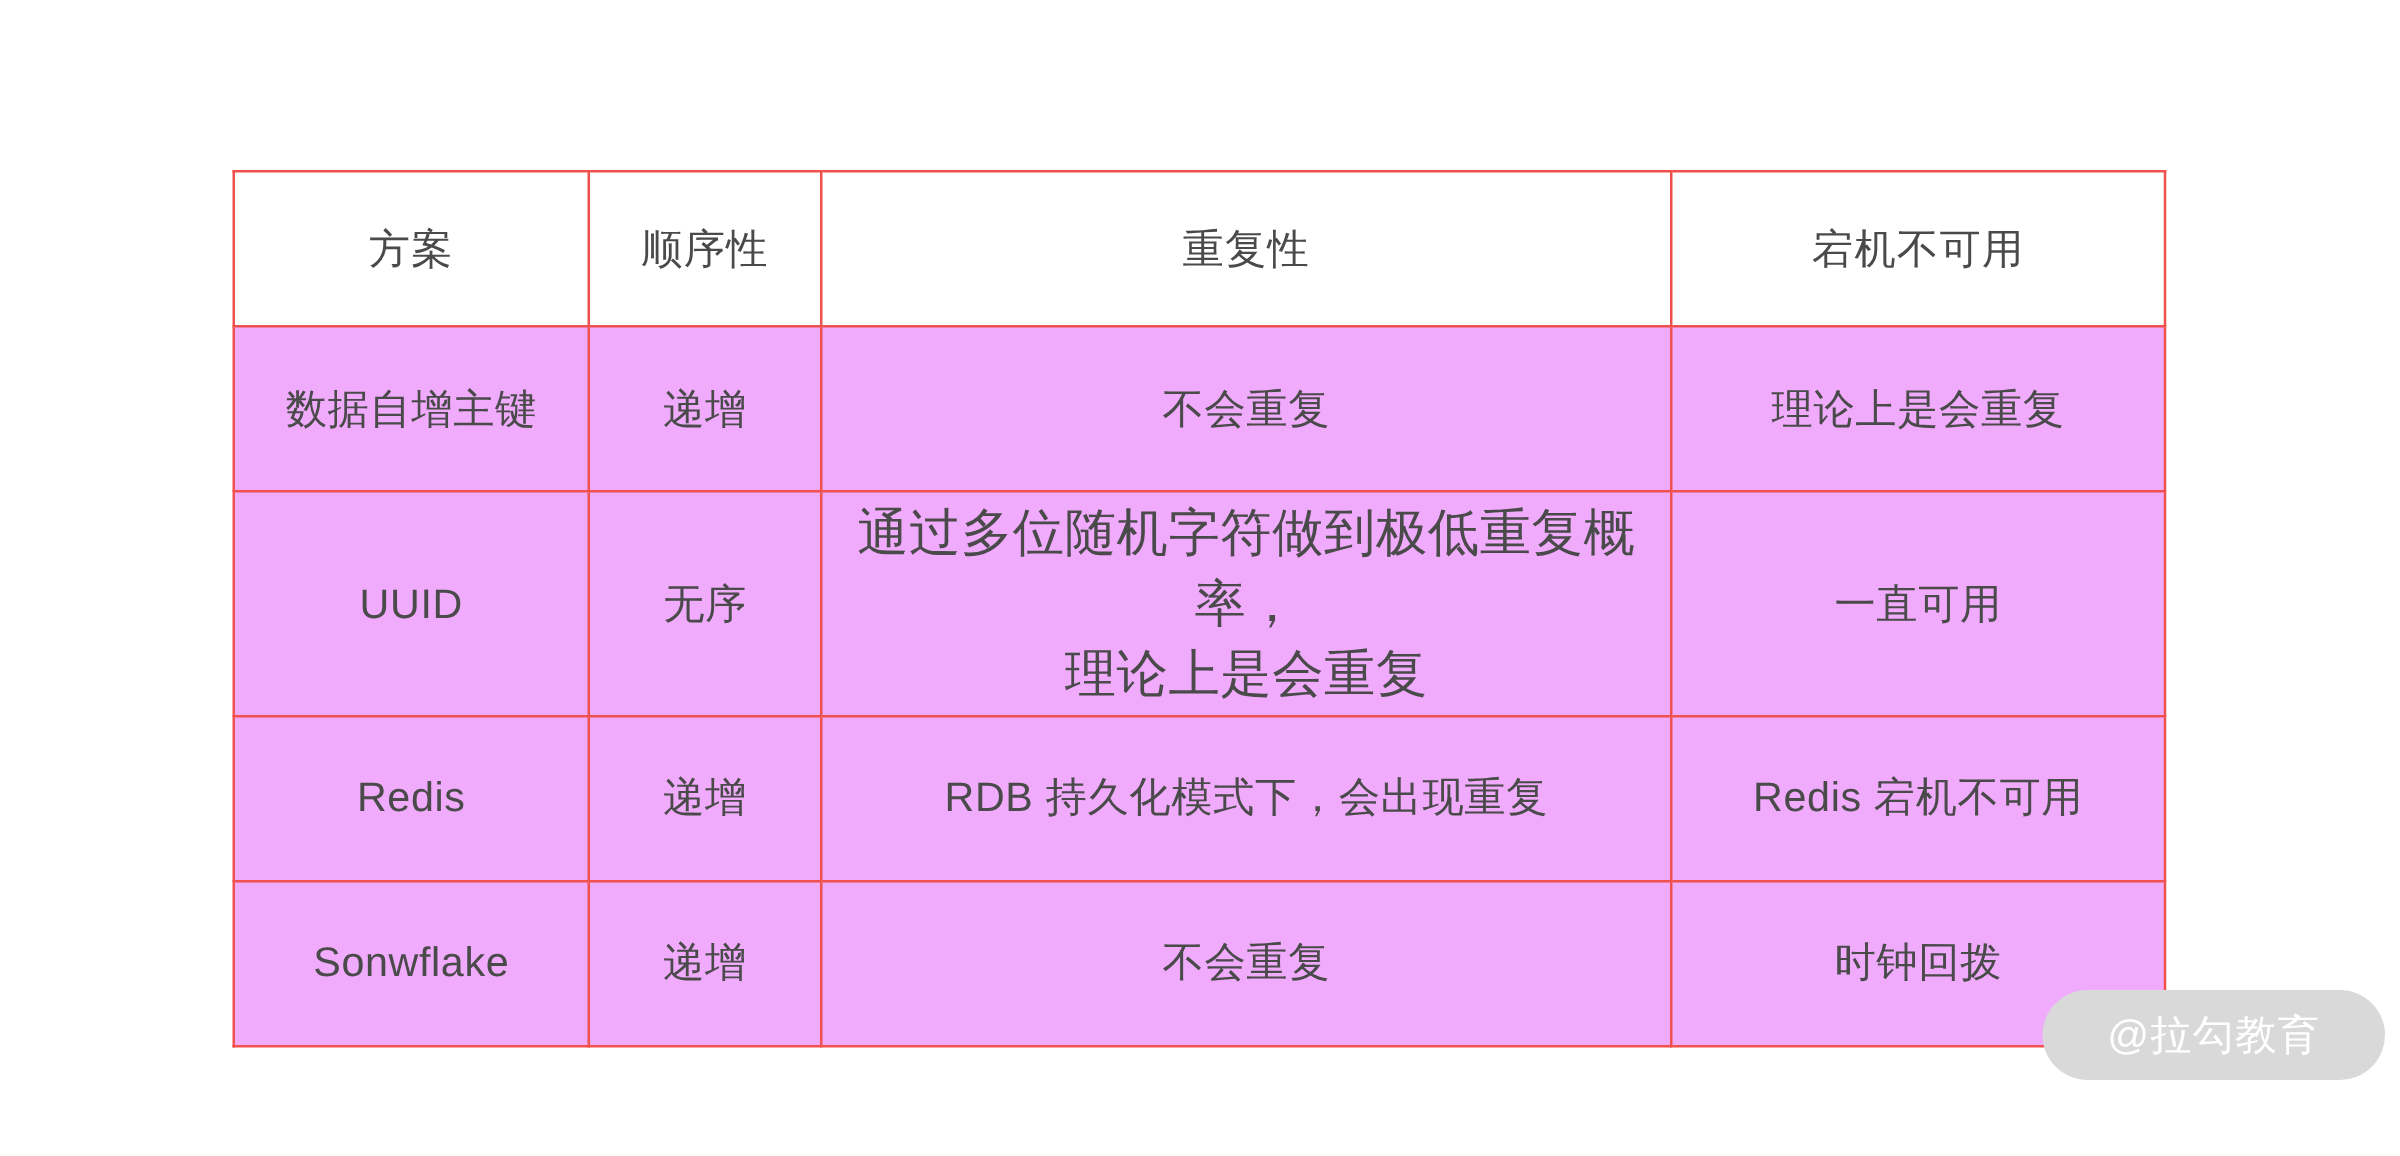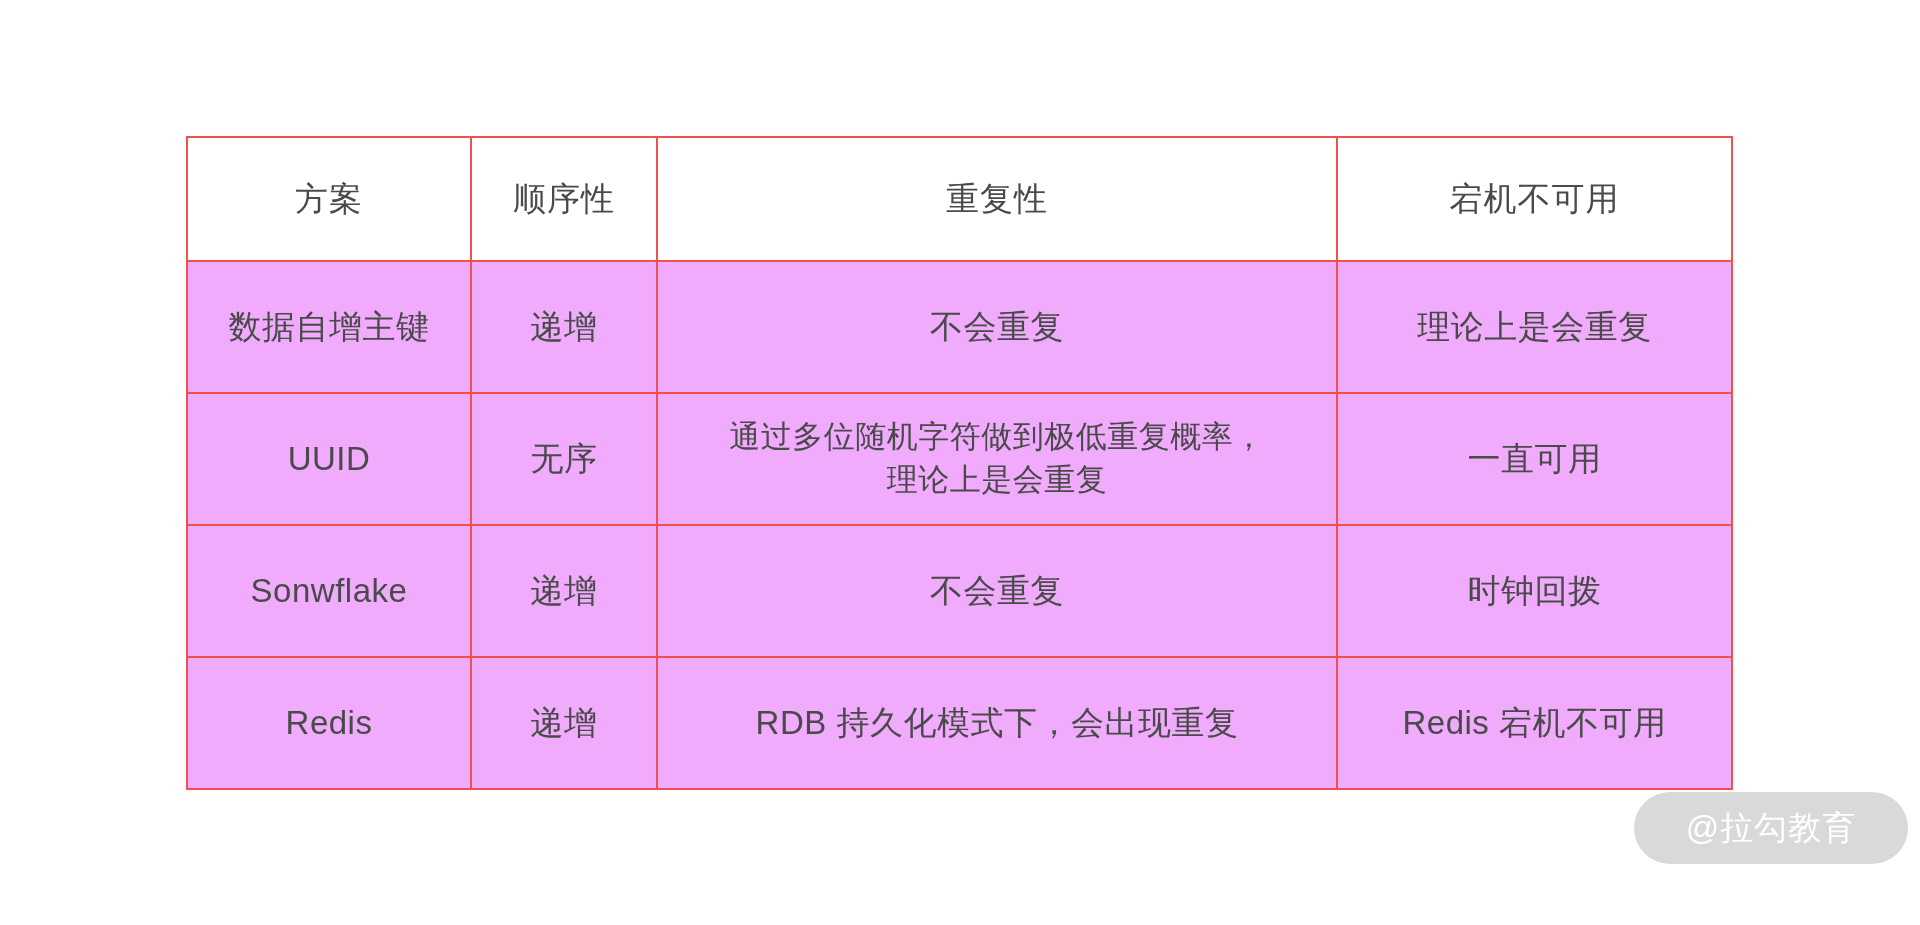--- a/index.html
+++ b/index.html
@@ -62,21 +62,21 @@
 
   #comparison-table tbody td {
     background: #f0abfc;
     height: 132px;
     font-size: 33px;
     line-height: 1.35;
     letter-spacing: 0.5px;
   }
 
   #comparison-table tbody td.multiline {
-    font-size: 31px;
+    font-size: 41px;
     line-height: 1.38;
     padding-left: 18px;
     padding-right: 18px;
   }
 
   .cell-line { display: block; }
 
   
   #watermark {
     position: absolute;
@@ -132,31 +132,31 @@
         <td>UUID</td>
         <td>无序</td>
         <td class="multiline">
           <span class="cell-line">通过多位随机字符做到极低重复概率，</span>
           <span class="cell-line">理论上是会重复</span>
         </td>
         <td>一直可用</td>
       </tr>
 
       <tr>
+        <td>Redis</td>
+        <td>递增</td>
+        <td>RDB 持久化模式下，会出现重复</td>
+        <td>Redis 宕机不可用</td>
+      </tr>
+
+      <tr>
         <td>Sonwflake</td>
         <td>递增</td>
         <td>不会重复</td>
         <td>时钟回拨</td>
-      </tr>
-
-      <tr>
-        <td>Redis</td>
-        <td>递增</td>
-        <td>RDB 持久化模式下，会出现重复</td>
-        <td>Redis 宕机不可用</td>
       </tr>
 
     </tbody>
   </table>
 
   <div id="watermark">
     <span class="wm-text">@拉勾教育</span>
   </div>
 
 </div>

